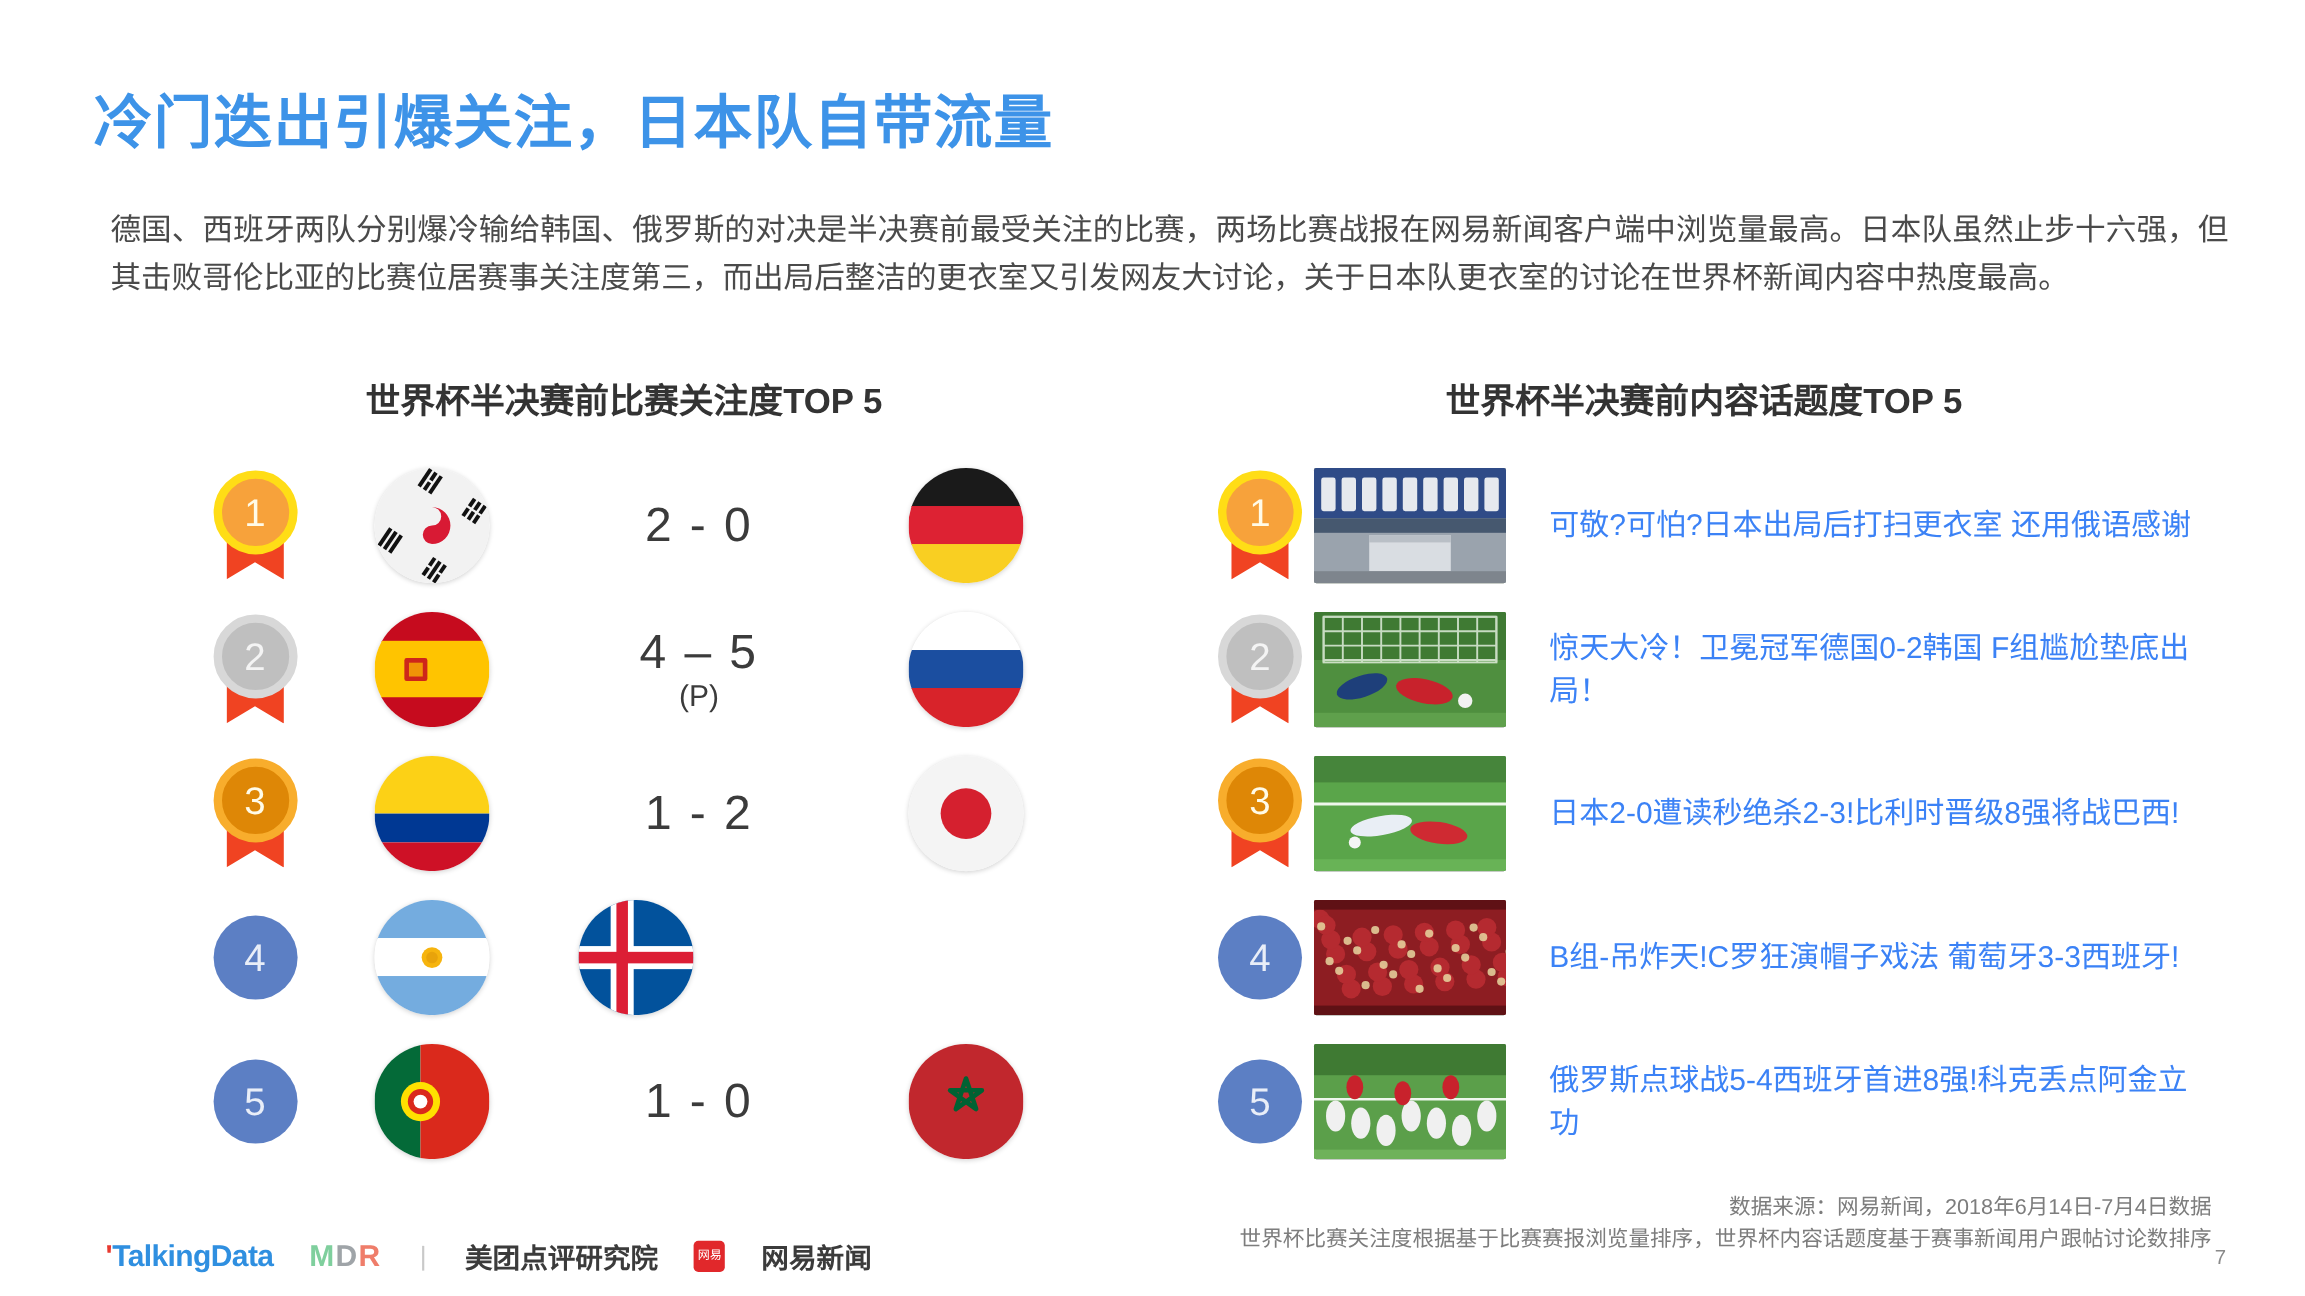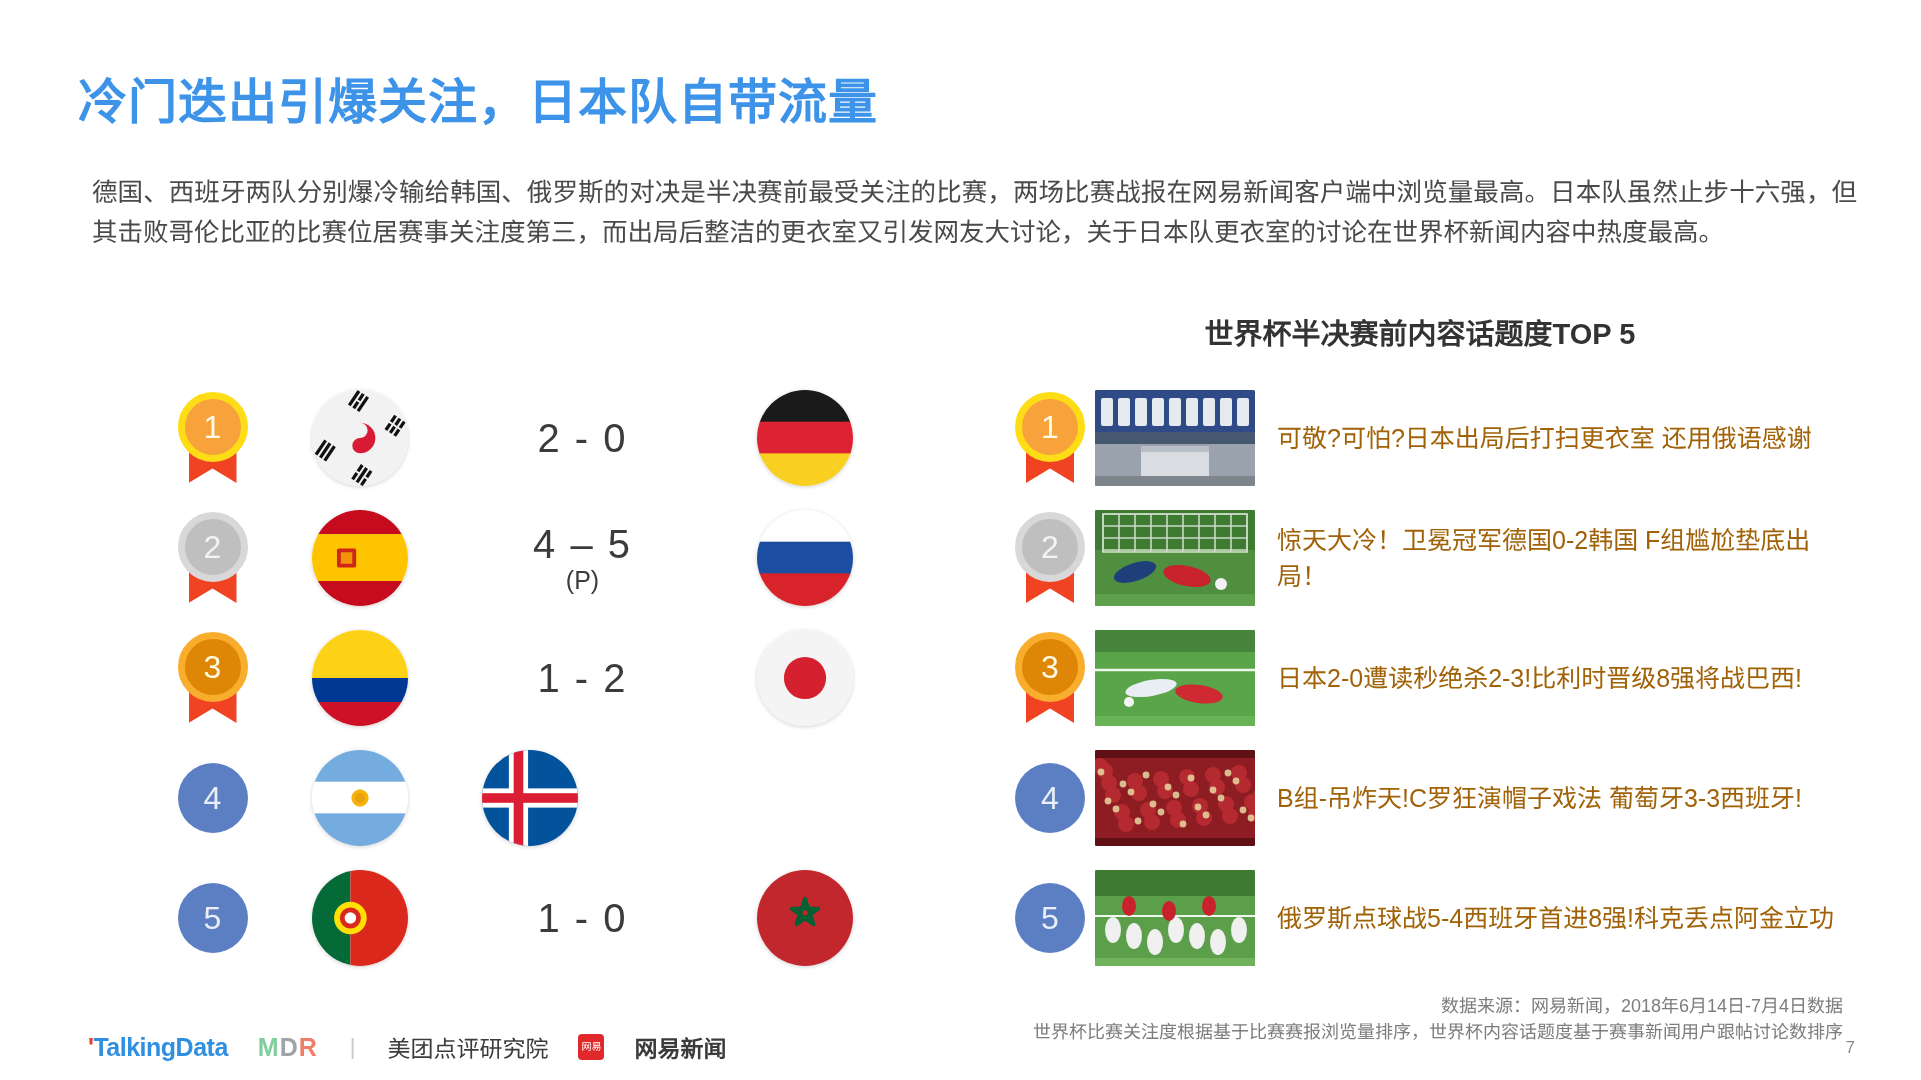--- a/index.html
+++ b/index.html
@@ -119,24 +119,24 @@
   }
   .topic-rank { width: 90px; display:flex; justify-content:center; align-items:center; }
   .thumb {
     width: 160px; height: 96px; flex: 0 0 160px;
     border-radius: 2px; overflow: hidden;
     position: relative; background: #2c3d2a;
   }
   .thumb svg { display:block; width:100%; height:100%; }
   .topic-text {
     flex: 1;
-    padding-left: 22px;
+    padding-left: 36px;
     font-size: 25px;
     line-height: 36px;
-    color: #a16207;
+    color: #3b82f6;
   }
 
   
   .source-block {
     position: absolute;
     right: 78px; top: 993px;
     text-align: right;
     font-size: 18px;
     color: #7d7d7d;
     line-height: 26px;
@@ -152,37 +152,38 @@
     display: flex; align-items: center; gap: 30px;
     height: 34px;
   }
   .logo-td { font-size: 25px; font-weight: bold; color: #2f8fe0; letter-spacing: -0.5px; }
   .logo-td .dot { color: #e8392f; font-size: 25px; }
   .logo-mdr { font-size: 25px; font-weight: bold; letter-spacing: 1px; }
   .logo-mdr .m { color: #7fcf9d; }
   .logo-mdr .d { color: #9fa4a8; }
   .logo-mdr .r { color: #ef7d6a; }
   .logo-divider { color: #c9c9c9; font-size: 22px; margin: 0 2px; }
-  .logo-meituan { font-size: 23px; color: #3b3b3b; font-weight: normal; }
+  .logo-meituan { font-size: 23px; color: #3b3b3b; font-weight: bold; }
   .logo-netease-badge {
     width: 26px; height: 26px; border-radius: 4px;
     background: #e1282b; color: #fff; font-size: 10px;
     display:flex; align-items:center; justify-content:center;
     line-height: 1;
   }
   .logo-netease { font-size: 23px; color: #3b3b3b; font-weight: bold; }
 </style>
 </head>
 <body>
 
 <div class="slide">
 
   <div class="page-title">冷门迭出引爆关注，日本队自带流量</div>
   <div class="intro">德国、西班牙两队分别爆冷输给韩国、俄罗斯的对决是半决赛前最受关注的比赛，两场比赛战报在网易新闻客户端中浏览量最高。日本队虽然止步十六强，但其击败哥伦比亚的比赛位居赛事关注度第三，而出局后整洁的更衣室又引发网友大讨论，关于日本队更衣室的讨论在世界杯新闻内容中热度最高。</div>
 
+  <div class="section-title left">世界杯半决赛前比赛关注度TOP 5</div>
   <div class="section-title right">世界杯半决赛前内容话题度TOP 5</div>
 
   <div class="matches">
       <div class="match-row">
         <div class="rank-cell">
           <div class="medal gold">
             <div class="ribbon"></div>
             <div class="disc">1</div>
           </div>
         </div>

